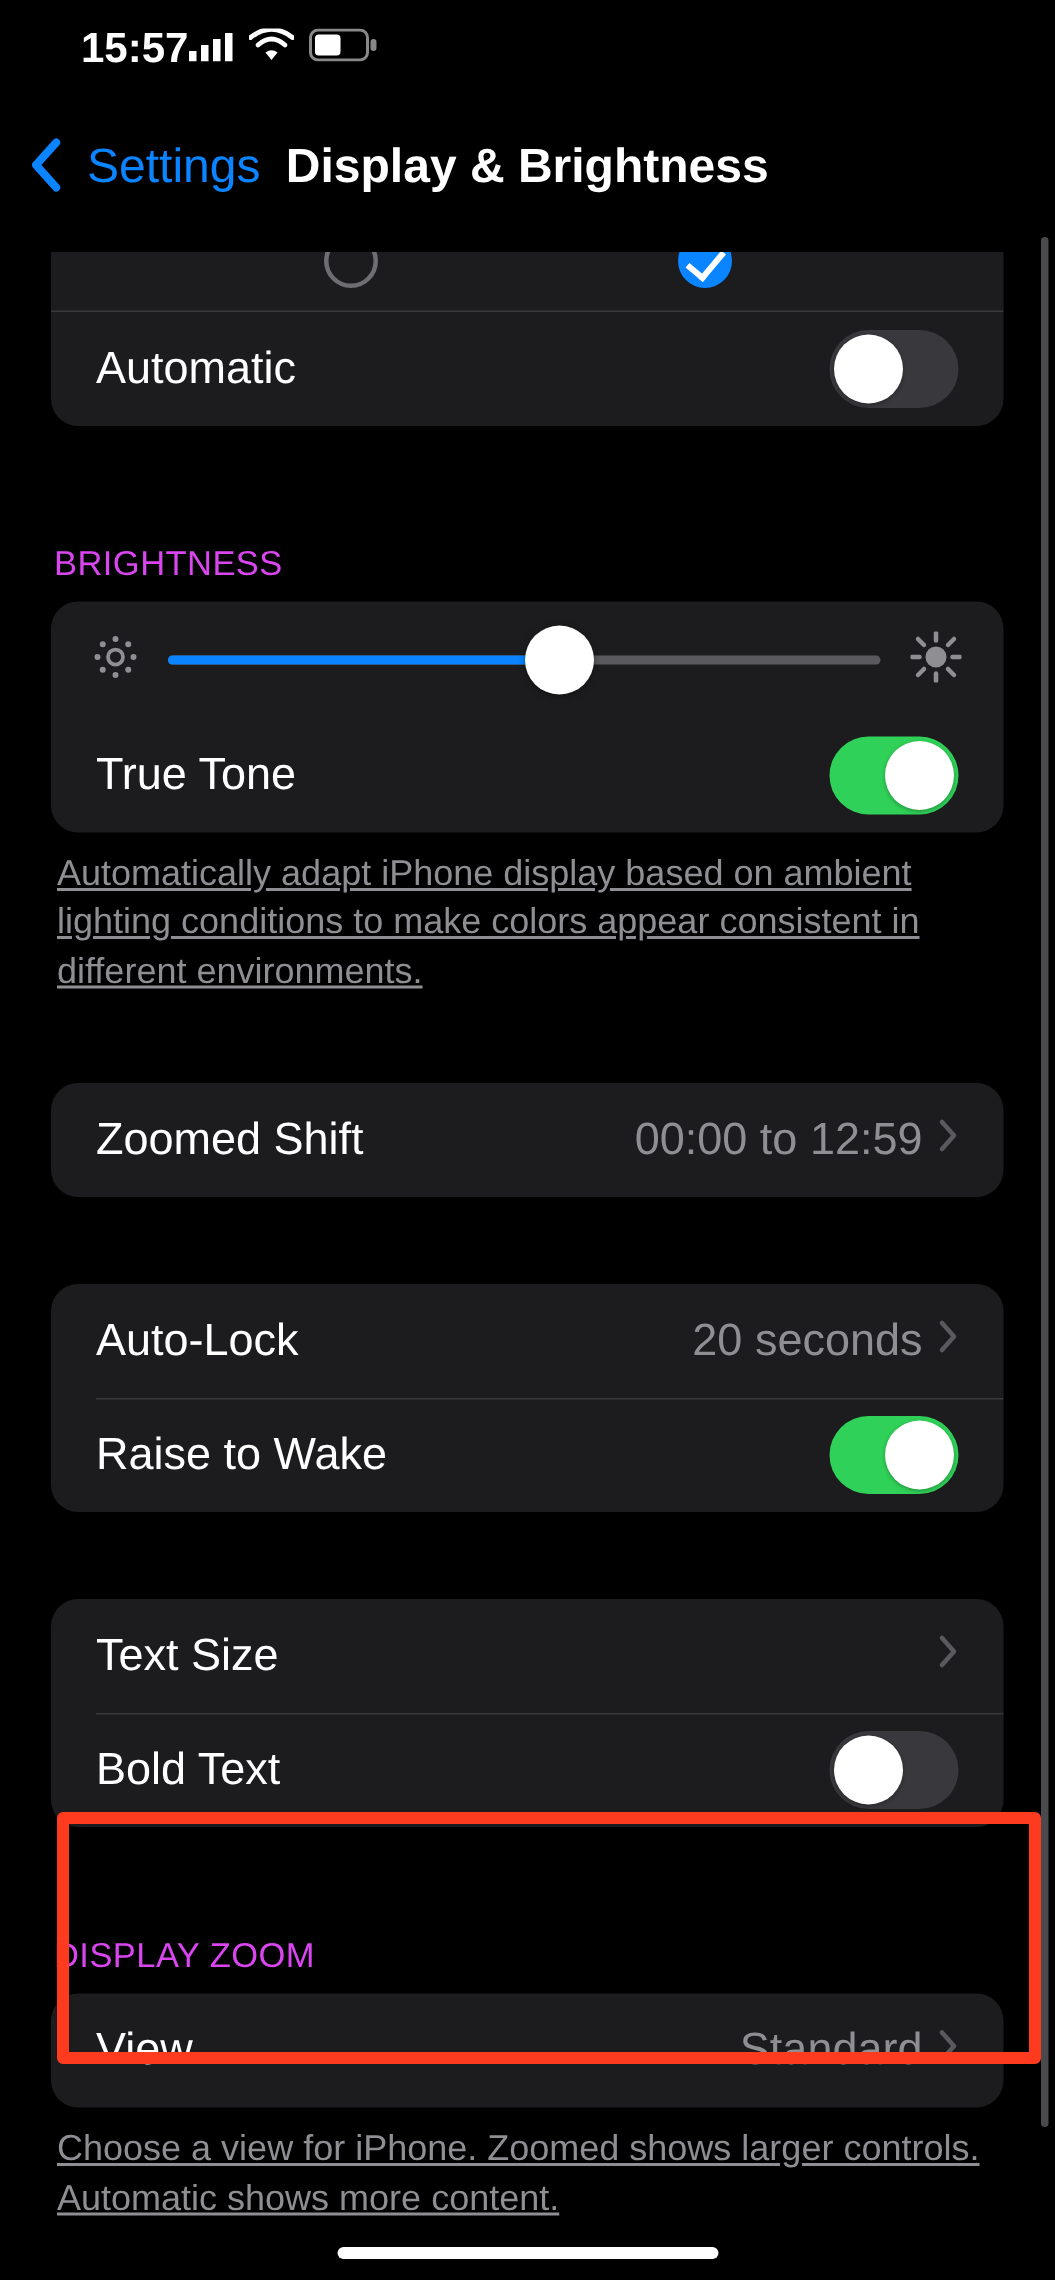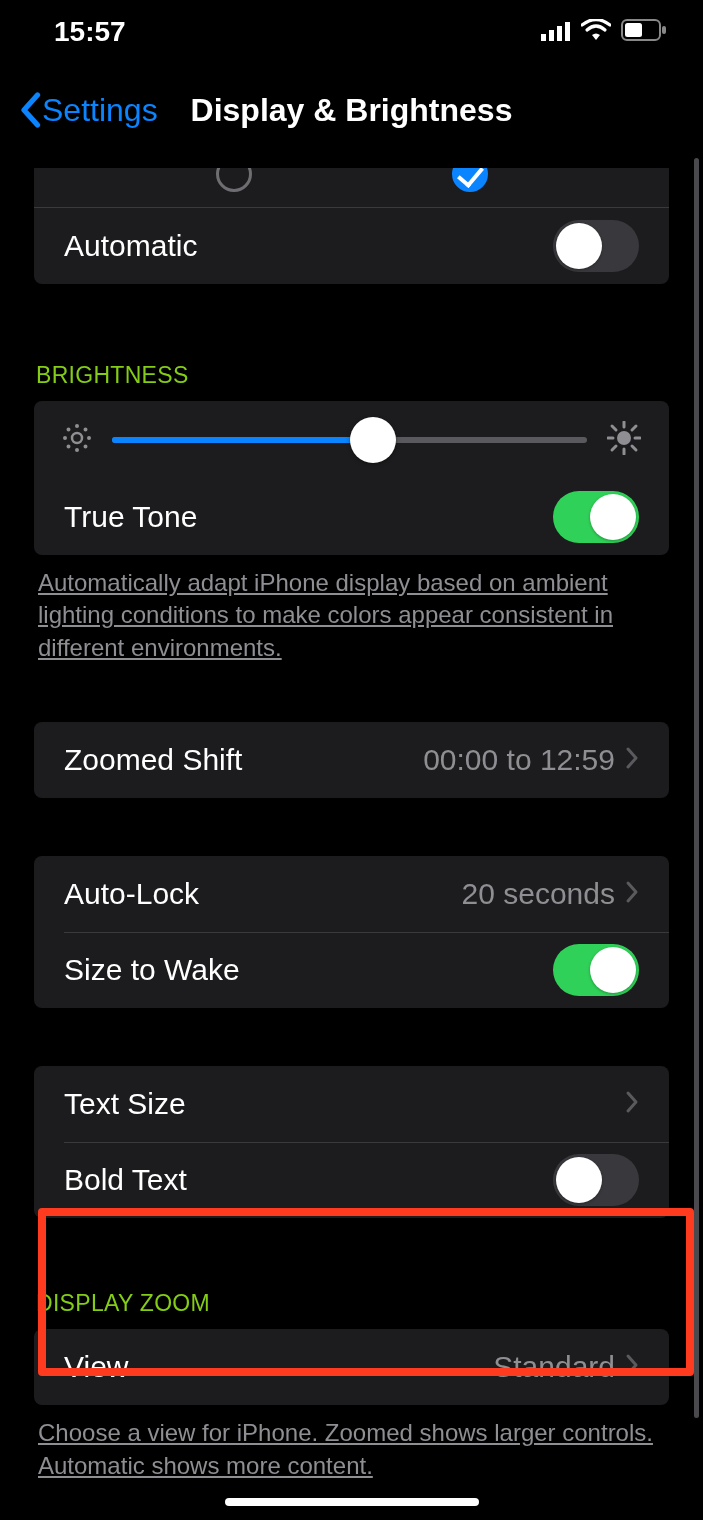--- a/index.html
+++ b/index.html
@@ -10,55 +10,55 @@
     font-family: -apple-system, "Helvetica Neue", Arial, sans-serif;
     color: #fff;
     overflow: hidden;
     position: relative;
   }
   
   .status-bar {
     height: 64px;
     display: flex;
     align-items: center;
-    justify-content: space-between;
+    justify-content: flex-start;
     padding: 0 36px 0 54px;
     font-size: 28px;
     font-weight: 600;
   }
   .status-right { display: flex; align-items: center; gap: 10px; }
   
   .nav-bar {
     height: 92px;
     display: flex;
     align-items: center;
     position: relative;
     padding: 0 18px;
   }
   .back {
     display: flex;
     align-items: center;
     color: #0a84ff;
     font-size: 32px;
-    gap: 0;
+    gap: 16px;
   }
   .back svg { width: 24px; height: 36px; }
   .nav-title {
     position: absolute;
     left: 0; right: 0;
     text-align: center;
     font-size: 32px;
     font-weight: 600;
     pointer-events: none;
   }
   
   .content { padding: 12px 34px; }
   .group {
     background: #1c1c1e;
-    border-radius: 8px;
+    border-radius: 18px;
     overflow: hidden;
   }
   .row {
     min-height: 76px;
     display: flex;
     align-items: center;
     padding: 0 30px;
     font-size: 30px;
     position: relative;
   }
@@ -180,21 +180,21 @@
   .home-indicator {
     position: absolute;
     bottom: 14px;
     left: 50%;
     transform: translateX(-50%);
     width: 254px; height: 8px;
     background: #fff;
     border-radius: 4px;
   }
   
-  .hdr { color:#84cc16; font-size:23px; letter-spacing:.3px; padding:0 0 12px 2px;}
+  .hdr { color:#d946ef; font-size:23px; letter-spacing:.3px; padding:0 0 12px 2px;}
 </style>
 </head>
 <body>
 
 <div class="status-bar">
   <span>15:57</span>
   <span class="status-right">
     <span>
       <svg width="30" height="20" viewBox="0 0 30 20">
           <rect x="0" y="13" width="5" height="7" fill="#fff"></rect>
@@ -314,21 +314,21 @@
     <div class="row">
       <span class="row-label">Auto-Lock</span>
       <span class="row-value">20 seconds</span>
       <span class="chevron">
         <svg width="14" height="24" viewBox="0 0 14 24">
             <path d="M3 3 L11 12 L3 21" stroke="#5a5a5e" stroke-width="3" fill="none" stroke-linecap="round" stroke-linejoin="round"></path>
           </svg>
       </span>
     </div>
     <div class="row">
-      <span class="row-label">Size to Wake</span>
+      <span class="row-label">Raise to Wake</span>
       <div class="switch on">
           <div class="knob"></div>
         </div>
     </div>
   </div>
 
   <div class="spacer-md"></div>
 
   <div class="group">
     <div class="row">

